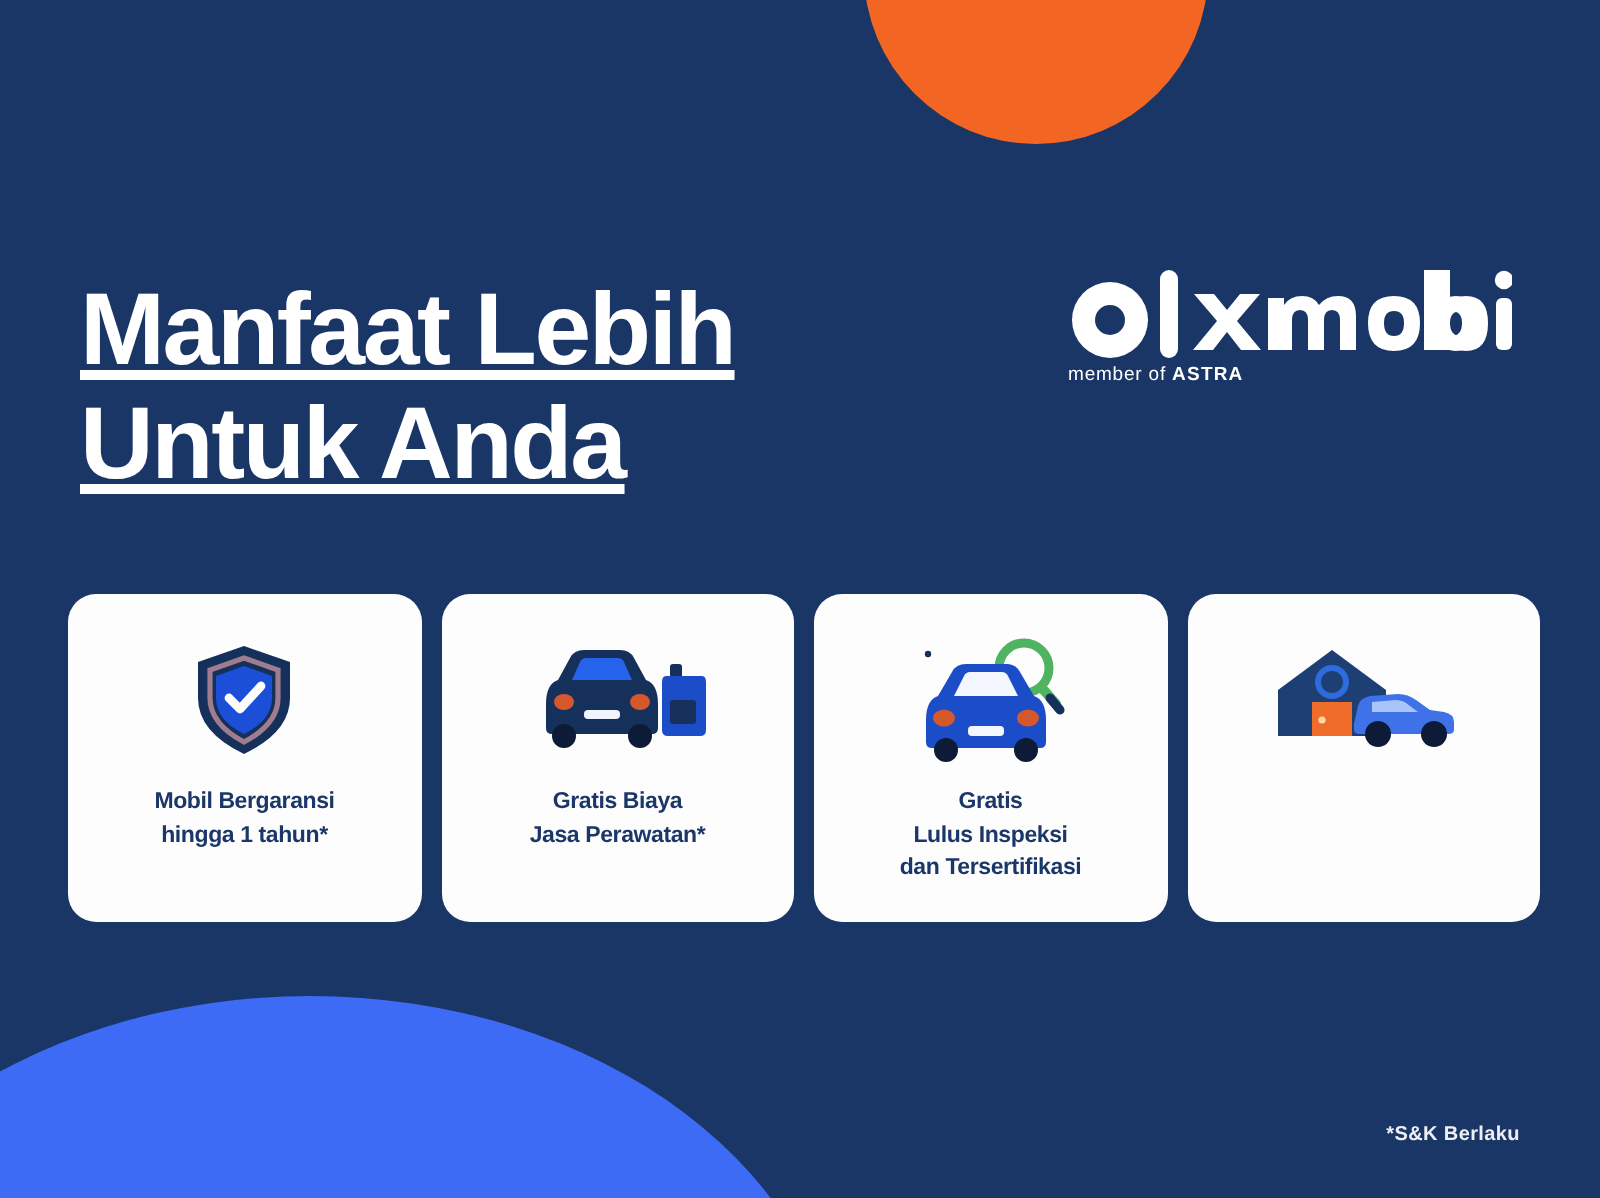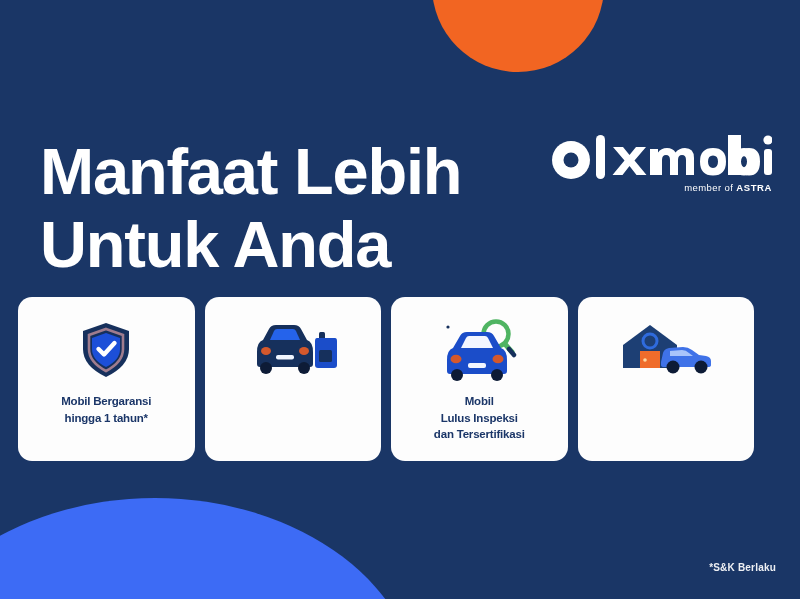--- a/index.html
+++ b/index.html
@@ -21,45 +21,46 @@
   .blob-blue {
     position:absolute; left:-110px; top:498px;
     width:530px; height:400px; border-radius:50%;
     background:#3d6bf5;
   }
 
   
   .headline {
     position:absolute; left:40px; top:136px;
     color:#ffffff;
-    font-size:65px;
+    font-size:51px;
     line-height:1.12;
     font-weight:bold;
     letter-spacing:-1.2px;
     white-space:pre-line;
+    text-decoration:underline;
   }
 
   
   .logo-wrap {
-    position:absolute; right:28px; top:136px;
-    text-align:right;
+    position:absolute; right:44px; top:136px;
+    text-align:left;
   }
   .logo-mark {
     display:flex; align-items:center; justify-content:flex-end;
     height:42px;
   }
   .logo-sub {
     margin-top:4px; color:#ffffff;
     font-size:9.5px; letter-spacing:0.4px;
   }
   .logo-sub b { font-weight:bold; letter-spacing:0.6px; }
 
   
   .cards {
-    position:absolute; left:18px; top:297px;
+    position:absolute; left:34px; top:297px;
     width:736px; height:164px;
     display:flex; gap:10px;
   }
   .card {
     flex:1 1 0;
     background:#fdfdfd;
     border-radius:14px;
     display:flex; flex-direction:column;
     align-items:center; justify-content:flex-start;
     padding-top:22px;
@@ -75,21 +76,21 @@
     font-weight:bold;
     line-height:1.45;
     text-align:center;
     white-space:pre-line;
     letter-spacing:-0.2px;
     padding:0 6px;
   }
 
   
   .footnote {
-    position:absolute; right:24px; bottom:26px;
+    position:absolute; right:40px; bottom:26px;
     color:#ffffff; font-size:10px; font-weight:bold;
     letter-spacing:0.2px;
     opacity:.92;
   }
 </style>
 </head>
 <body>
 
 <div class="stage">
 
@@ -148,20 +149,22 @@
             <circle cx="17" cy="46" r="6" fill="#0d1b36"></circle>
             <circle cx="55" cy="46" r="6" fill="#0d1b36"></circle>
           </g>
           <g>
             <rect x="70" y="10" width="6" height="7" rx="1.5" fill="#16305c"></rect>
             <path d="M68 16 L86 16 Q88 16 88 19 L88 43 Q88 46 85 46 L69 46 Q66 46 66 43 L66 19 Q66 16 68 16 Z" fill="#1b4dc9"></path>
             <rect x="70" y="28" width="13" height="12" rx="1.5" fill="#16305c"></rect>
           </g>
         </svg>
       </div>
+      <div class="card-label">Gratis Biaya
+Jasa Perawatan*</div>
     </div>
 
 
     <div class="card">
       <div class="card-icon">
         <svg width="76" height="66" viewBox="0 0 76 66">
           <g>
             <circle cx="55" cy="17" r="12.5" fill="none" stroke="#4fb462" stroke-width="4.5"></circle>
             <line x1="64" y1="27" x2="71" y2="35" stroke="#4fb462" stroke-width="5" stroke-linecap="round"></line>
             <line x1="68" y1="32" x2="73" y2="38" stroke="#16305c" stroke-width="4.5" stroke-linecap="round"></line>
@@ -171,21 +174,21 @@
             <path d="M6 43 Q6 33 12 31 L19 19 Q21 15 26 15 L46 15 Q51 15 53 19 L60 31 Q66 33 66 43 L66 54 Q66 57 63 57 L9 57 Q6 57 6 54 Z" fill="#1b4dc9"></path>
             <path d="M20 31 L25 21 Q26 19 28 19 L44 19 Q46 19 47 21 L52 31 Z" fill="#f3f6ff"></path>
             <ellipse cx="15" cy="42" rx="5.5" ry="4.3" fill="#d4582c"></ellipse>
             <ellipse cx="57" cy="42" rx="5.5" ry="4.3" fill="#d4582c"></ellipse>
             <rect x="27" y="46" width="18" height="5" rx="2" fill="#f3f6ff"></rect>
             <circle cx="16" cy="58" r="6" fill="#0d1b36"></circle>
             <circle cx="56" cy="58" r="6" fill="#0d1b36"></circle>
           </g>
         </svg>
       </div>
-      <div class="card-label">Mobil
+      <div class="card-label">Gratis
 Lulus Inspeksi
 dan Tersertifikasi</div>
     </div>
 
     <div class="card">
       <div class="card-icon">
         <svg width="92" height="56" viewBox="0 0 92 56">
           <g>
             <path d="M30 3 L57 23 L57 46 L3 46 L3 23 Z" fill="#1d3f74"></path>
             <circle cx="30" cy="19" r="7" fill="none" stroke="#2f6bdd" stroke-width="3"></circle>

